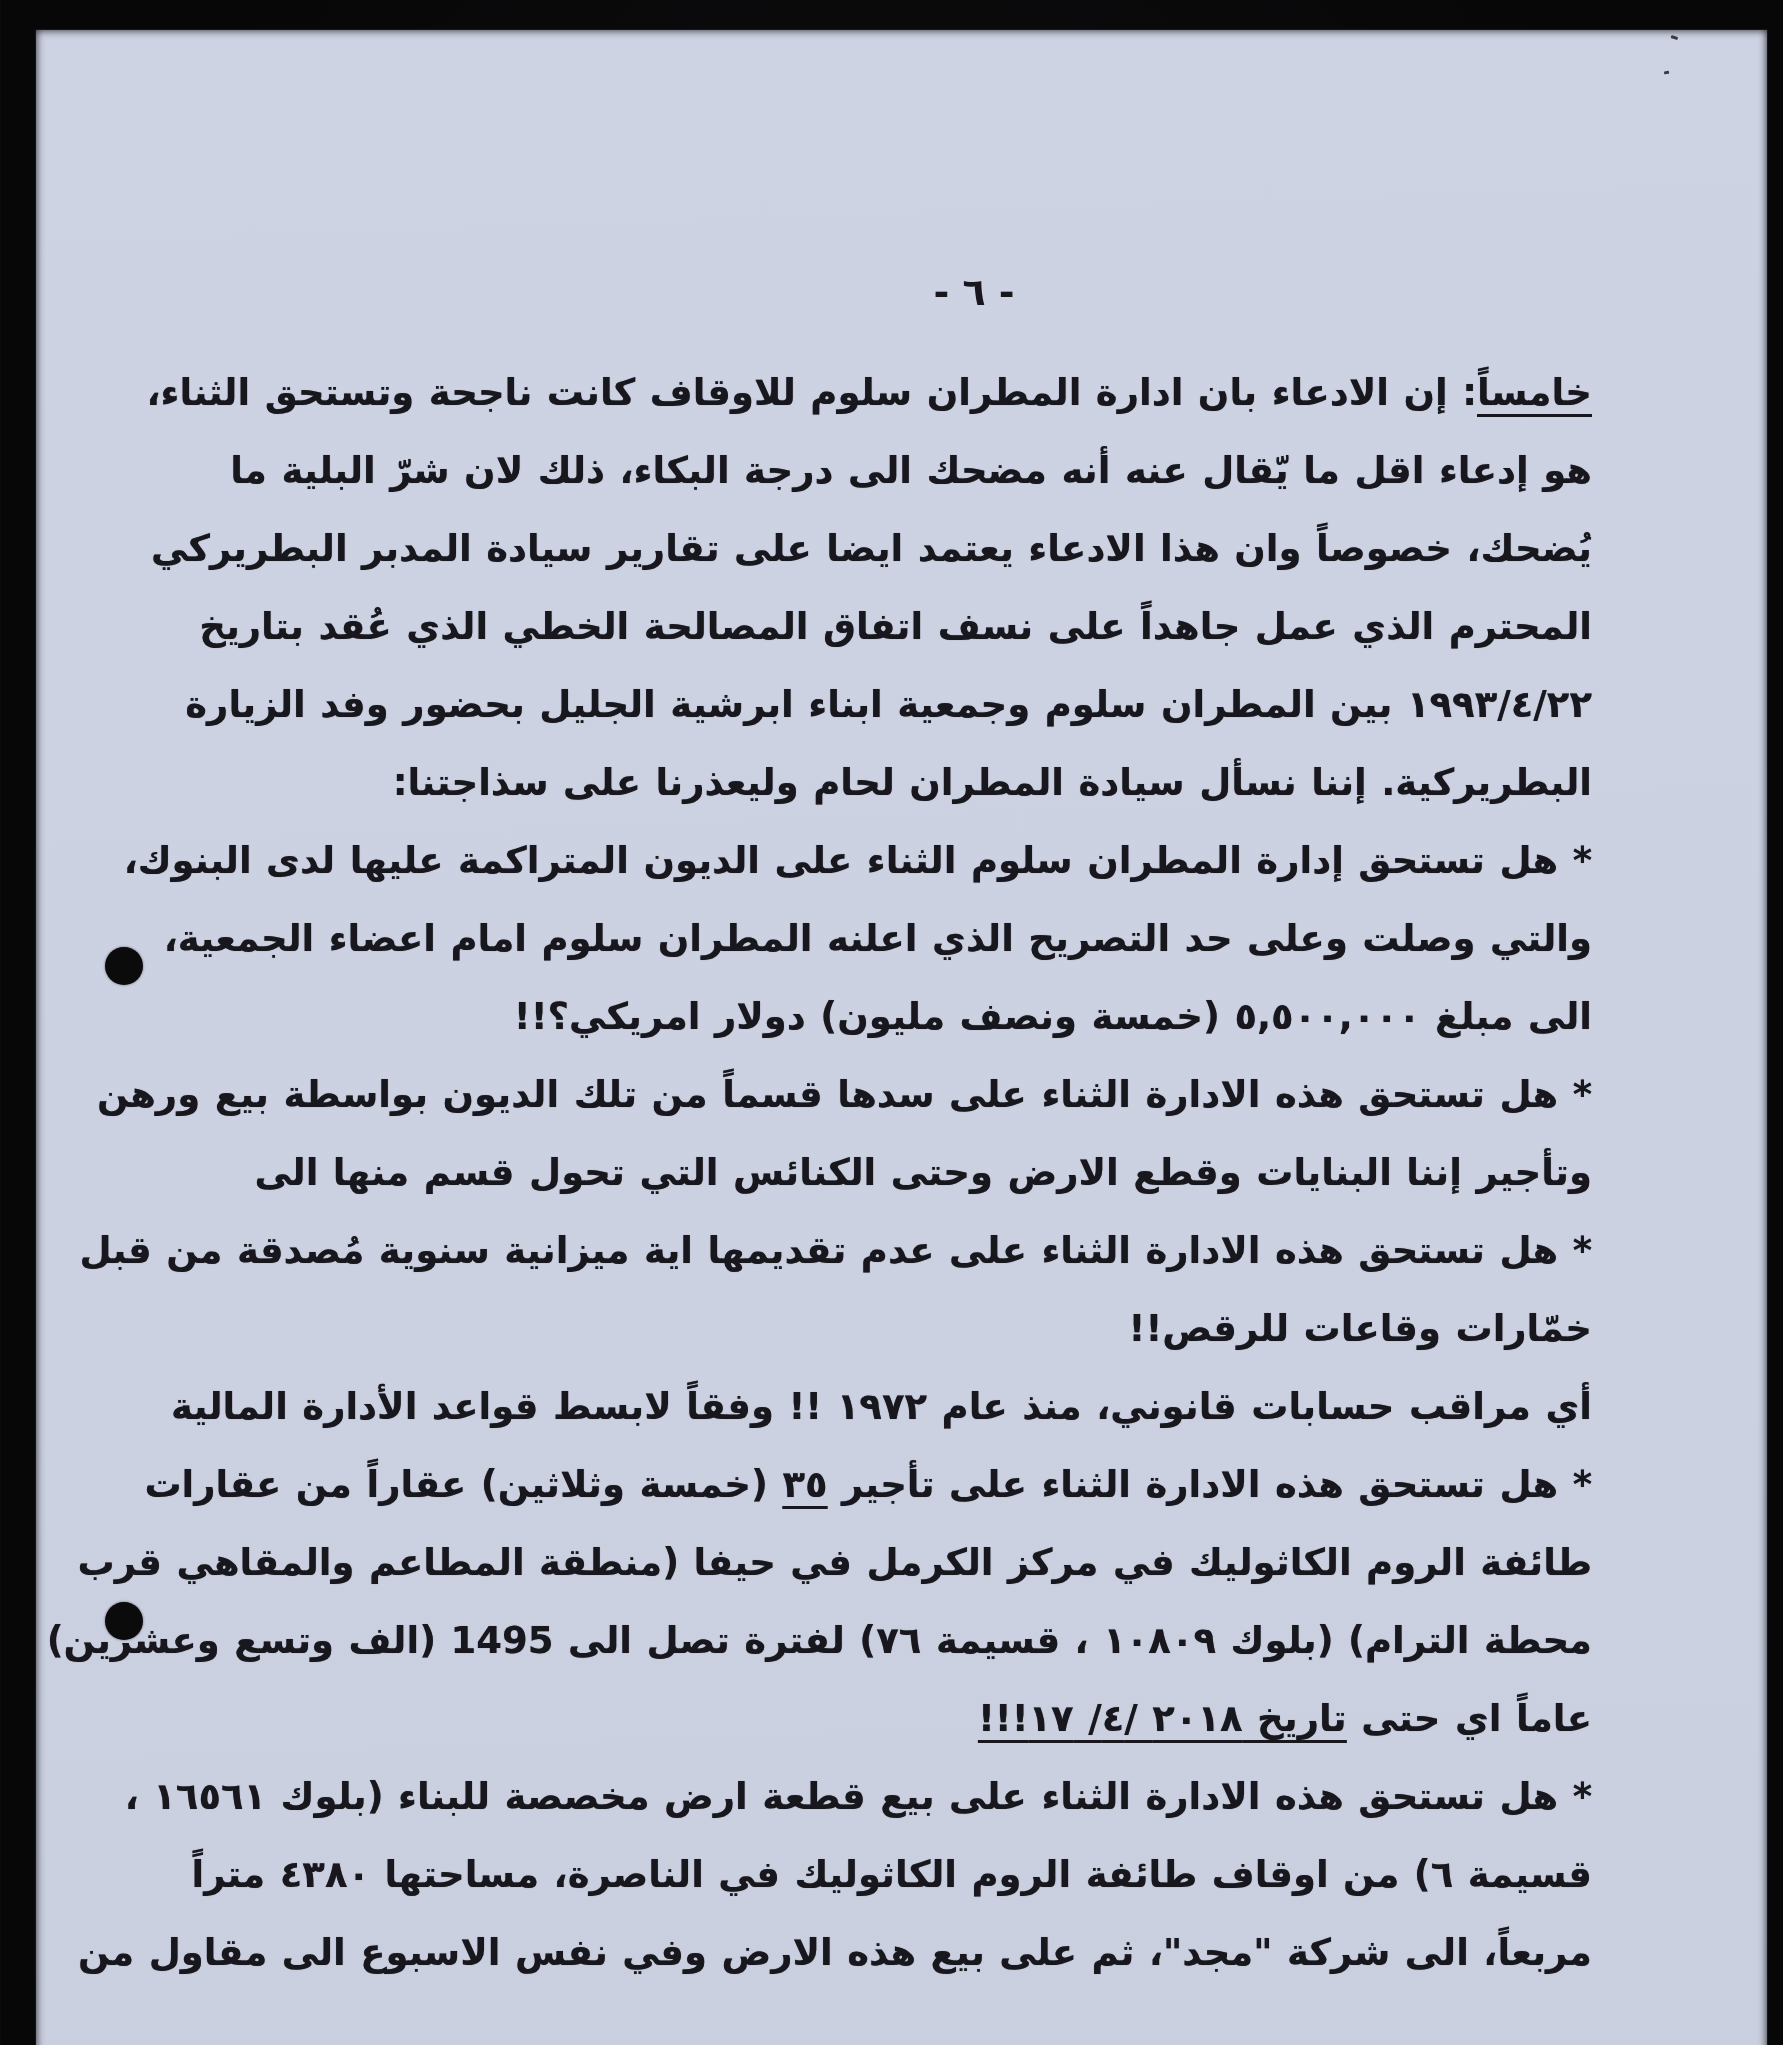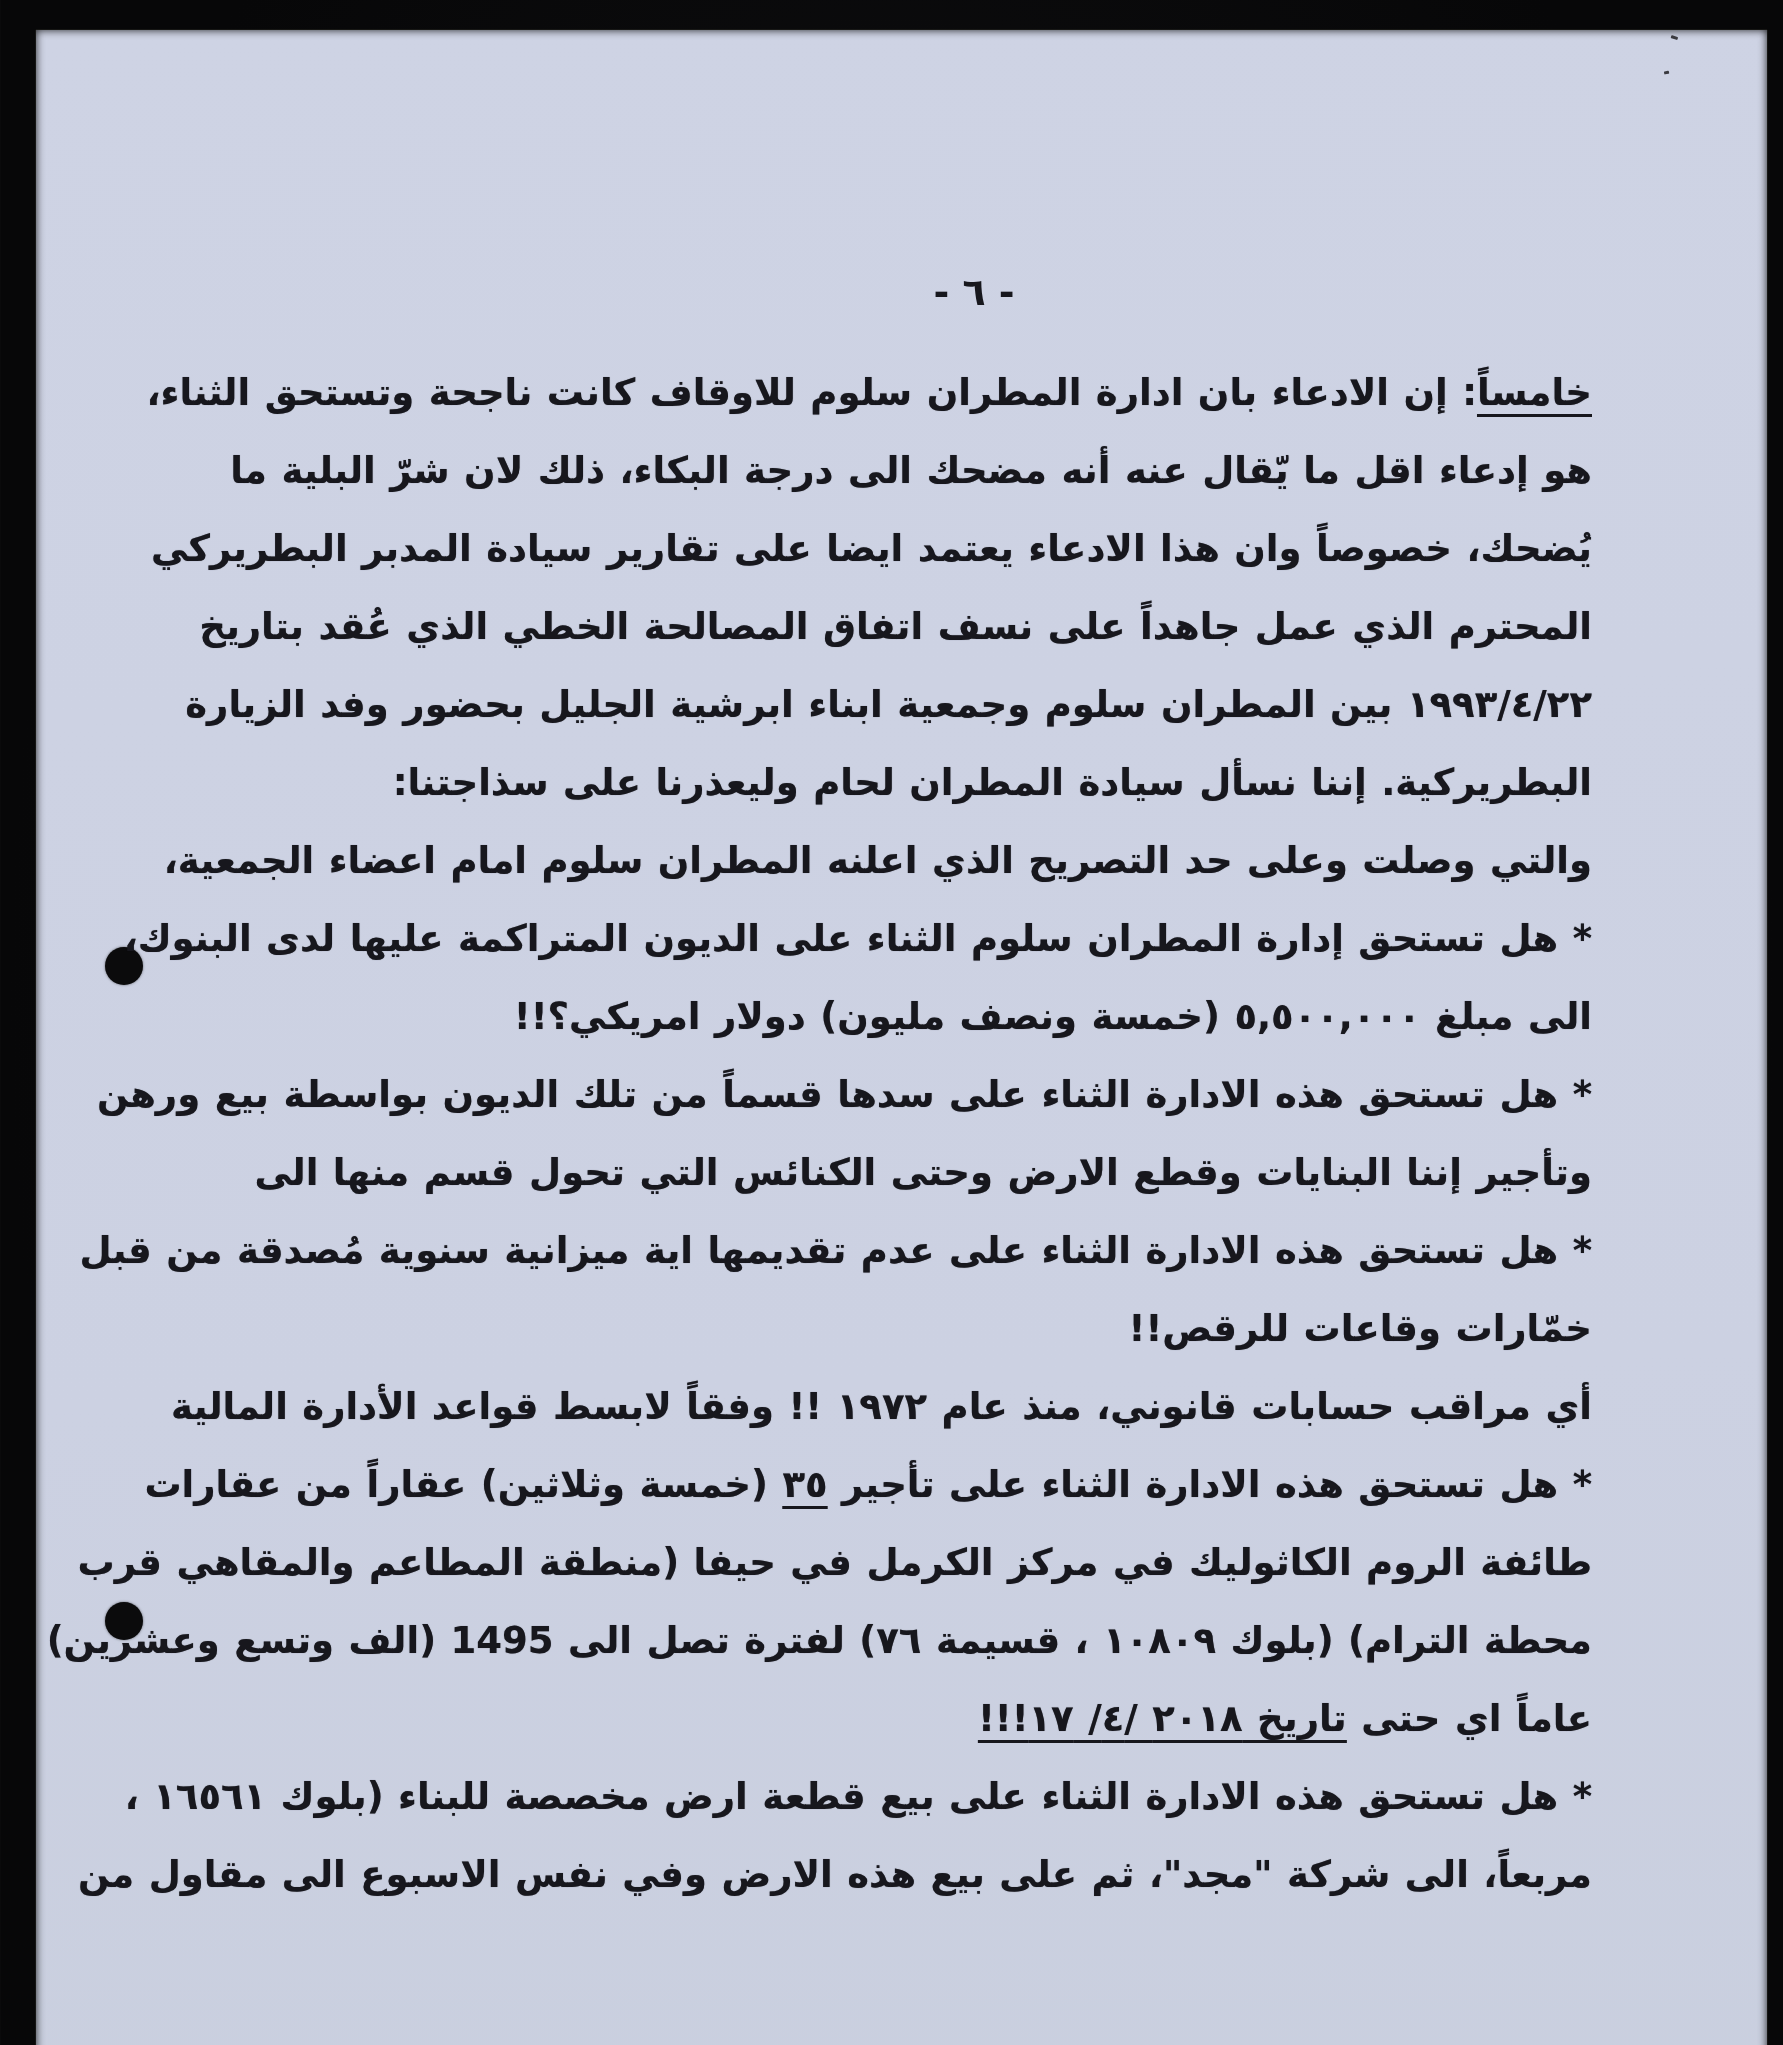--- a/index.html
+++ b/index.html
@@ -72,29 +72,30 @@
 
   <div class="pageno">- ٦ -</div>
 
   <div class="textblock" id="lines">
       <div class="line"><span class="u ">خامساً</span><span class="">: إن الادعاء بان ادارة المطران سلوم للاوقاف كانت ناجحة وتستحق الثناء،</span></div>
       <div class="line"><span class="">هو إدعاء اقل ما يّقال عنه أنه مضحك الى درجة البكاء، ذلك لان شرّ البلية ما</span></div>
       <div class="line"><span class="">يُضحك، خصوصاً وان هذا الادعاء يعتمد ايضا على تقارير سيادة المدبر البطريركي</span></div>
       <div class="line"><span class="">المحترم الذي عمل جاهداً على نسف اتفاق المصالحة الخطي الذي عُقد بتاريخ</span></div>
       <div class="line"><span class="ltr" dir="ltr">١٩٩٣/٤/٢٢</span><span class=""> بين المطران سلوم وجمعية ابناء ابرشية الجليل بحضور وفد الزيارة</span></div>
       <div class="line short"><span class="">البطريركية. إننا نسأل سيادة المطران لحام وليعذرنا على سذاجتنا:</span></div>
+      <div class="line"><span class="">* هل تستحق إدارة المطران سلوم الثناء على الديون المتراكمة عليها لدى البنوك،</span></div>
       <div class="line"><span class="">والتي وصلت وعلى حد التصريح الذي اعلنه المطران سلوم امام اعضاء الجمعية،</span></div>
-      <div class="line"><span class="">* هل تستحق إدارة المطران سلوم الثناء على الديون المتراكمة عليها لدى البنوك،</span></div>
       <div class="line short"><span class="">الى مبلغ ٥,٥٠٠,٠٠٠ (خمسة ونصف مليون) دولار امريكي؟!!</span></div>
       <div class="line"><span class="">* هل تستحق هذه الادارة الثناء على سدها قسماً من تلك الديون بواسطة بيع ورهن</span></div>
       <div class="line"><span class="">وتأجير إننا البنايات وقطع الارض وحتى الكنائس التي تحول قسم منها الى</span></div>
       <div class="line"><span class="">* هل تستحق هذه الادارة الثناء على عدم تقديمها اية ميزانية سنوية مُصدقة من قبل</span></div>
       <div class="line short"><span class="">خمّارات وقاعات للرقص!!</span></div>
       <div class="line"><span class="">أي مراقب حسابات قانوني، منذ عام ١٩٧٢ !! وفقاً لابسط قواعد الأدارة المالية</span></div>
       <div class="line"><span class="">* هل تستحق هذه الادارة الثناء على تأجير </span><span class="u ">٣٥</span><span class=""> (خمسة وثلاثين) عقاراً من عقارات</span></div>
       <div class="line"><span class="">طائفة الروم الكاثوليك في مركز الكرمل في حيفا (منطقة المطاعم والمقاهي قرب</span></div>
       <div class="line"><span class="">محطة الترام) (بلوك ١٠٨٠٩ ، قسيمة ٧٦) لفترة تصل الى 1495 (الف وتسع وعشرين)</span></div>
       <div class="line short"><span class="">عاماً اي حتى </span><span class="u ">تاريخ </span><span class="u ltr" dir="ltr">!!!٢٠١٨ /٤/ ١٧</span></div>
       <div class="line"><span class="">* هل تستحق هذه الادارة الثناء على بيع قطعة ارض مخصصة للبناء (بلوك ١٦٥٦١ ،</span></div>
+      <div class="line"><span class="">قسيمة ٦) من اوقاف طائفة الروم الكاثوليك في الناصرة، مساحتها ٤٣٨٠ متراً</span></div>
       <div class="line"><span class="">مربعاً، الى شركة "مجد"، ثم على بيع هذه الارض وفي نفس الاسبوع الى مقاول من</span></div>
     </div>
 </div>
 
 
 </body></html>

